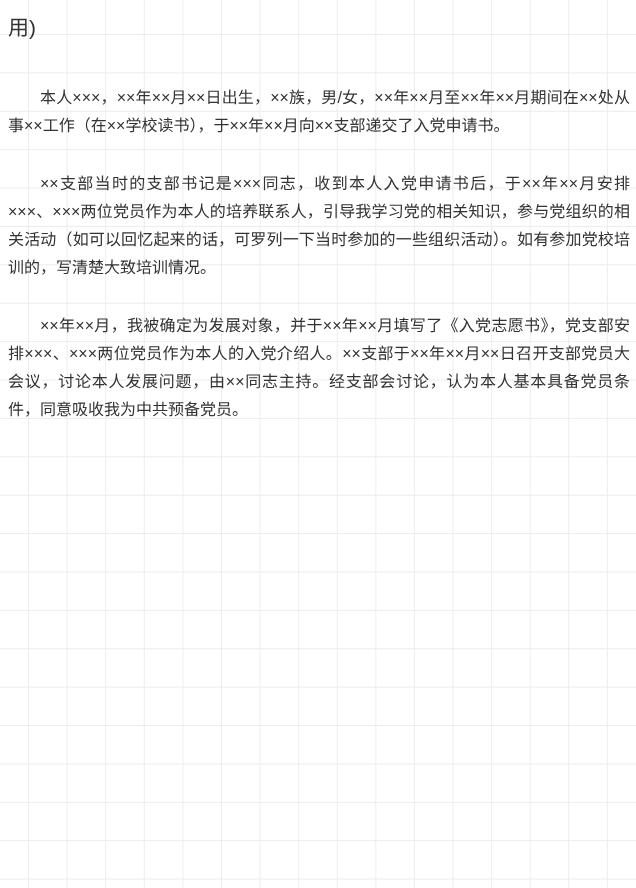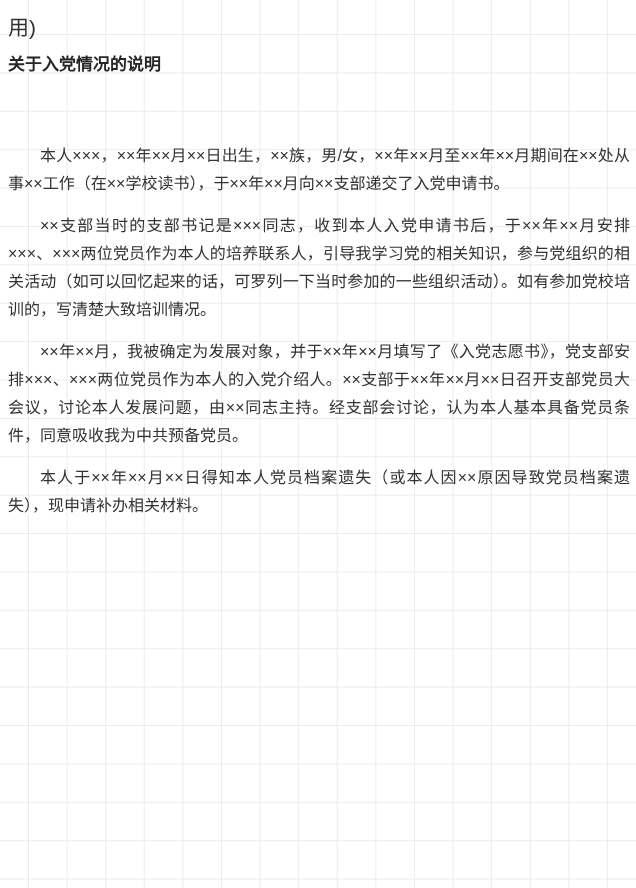--- a/index.html
+++ b/index.html
@@ -34,42 +34,40 @@
     color: var(--text-color);
   }
   .heading {
     margin-top: 8px;
     font-size: 17px;
     line-height: 26px;
     font-weight: 700;
     color: var(--heading-color);
   }
   .doc p {
-    margin-top: 14px;
+    margin-top: 30px;
     font-size: 16px;
     line-height: 28px;
     text-indent: 2em;
     color: var(--text-color);
     text-align: justify;
   }
   .doc p.first {
-    margin-top: 64px;
+    margin-top: 40px;
   }
 </style>
 </head>
 <body>
 
 <main class="doc">
   <div class="title-tail">用)</div>
 
-  <h2 class="heading">关于入党情况的说明</h2>
 
   <p class="first">本人×××，××年××月××日出生，××族，男/女，××年××月至××年××月期间在××处从事××工作（在××学校读书），于××年××月向××支部递交了入党申请书。</p>
 
   <p>××支部当时的支部书记是×××同志，收到本人入党申请书后，于××年××月安排×××、×××两位党员作为本人的培养联系人，引导我学习党的相关知识，参与党组织的相关活动（如可以回忆起来的话，可罗列一下当时参加的一些组织活动）。如有参加党校培训的，写清楚大致培训情况。</p>
 
   <p>××年××月，我被确定为发展对象，并于××年××月填写了《入党志愿书》，党支部安排×××、×××两位党员作为本人的入党介绍人。××支部于××年××月××日召开支部党员大会议，讨论本人发展问题，由××同志主持。经支部会讨论，认为本人基本具备党员条件，同意吸收我为中共预备党员。</p>
 
 
 
-  <p>本人于××年××月××日得知本人党员档案遗失（或本人因××原因导致党员档案遗失），现申请补办相关材料。</p>
 
 </main>
 
 </body></html>

